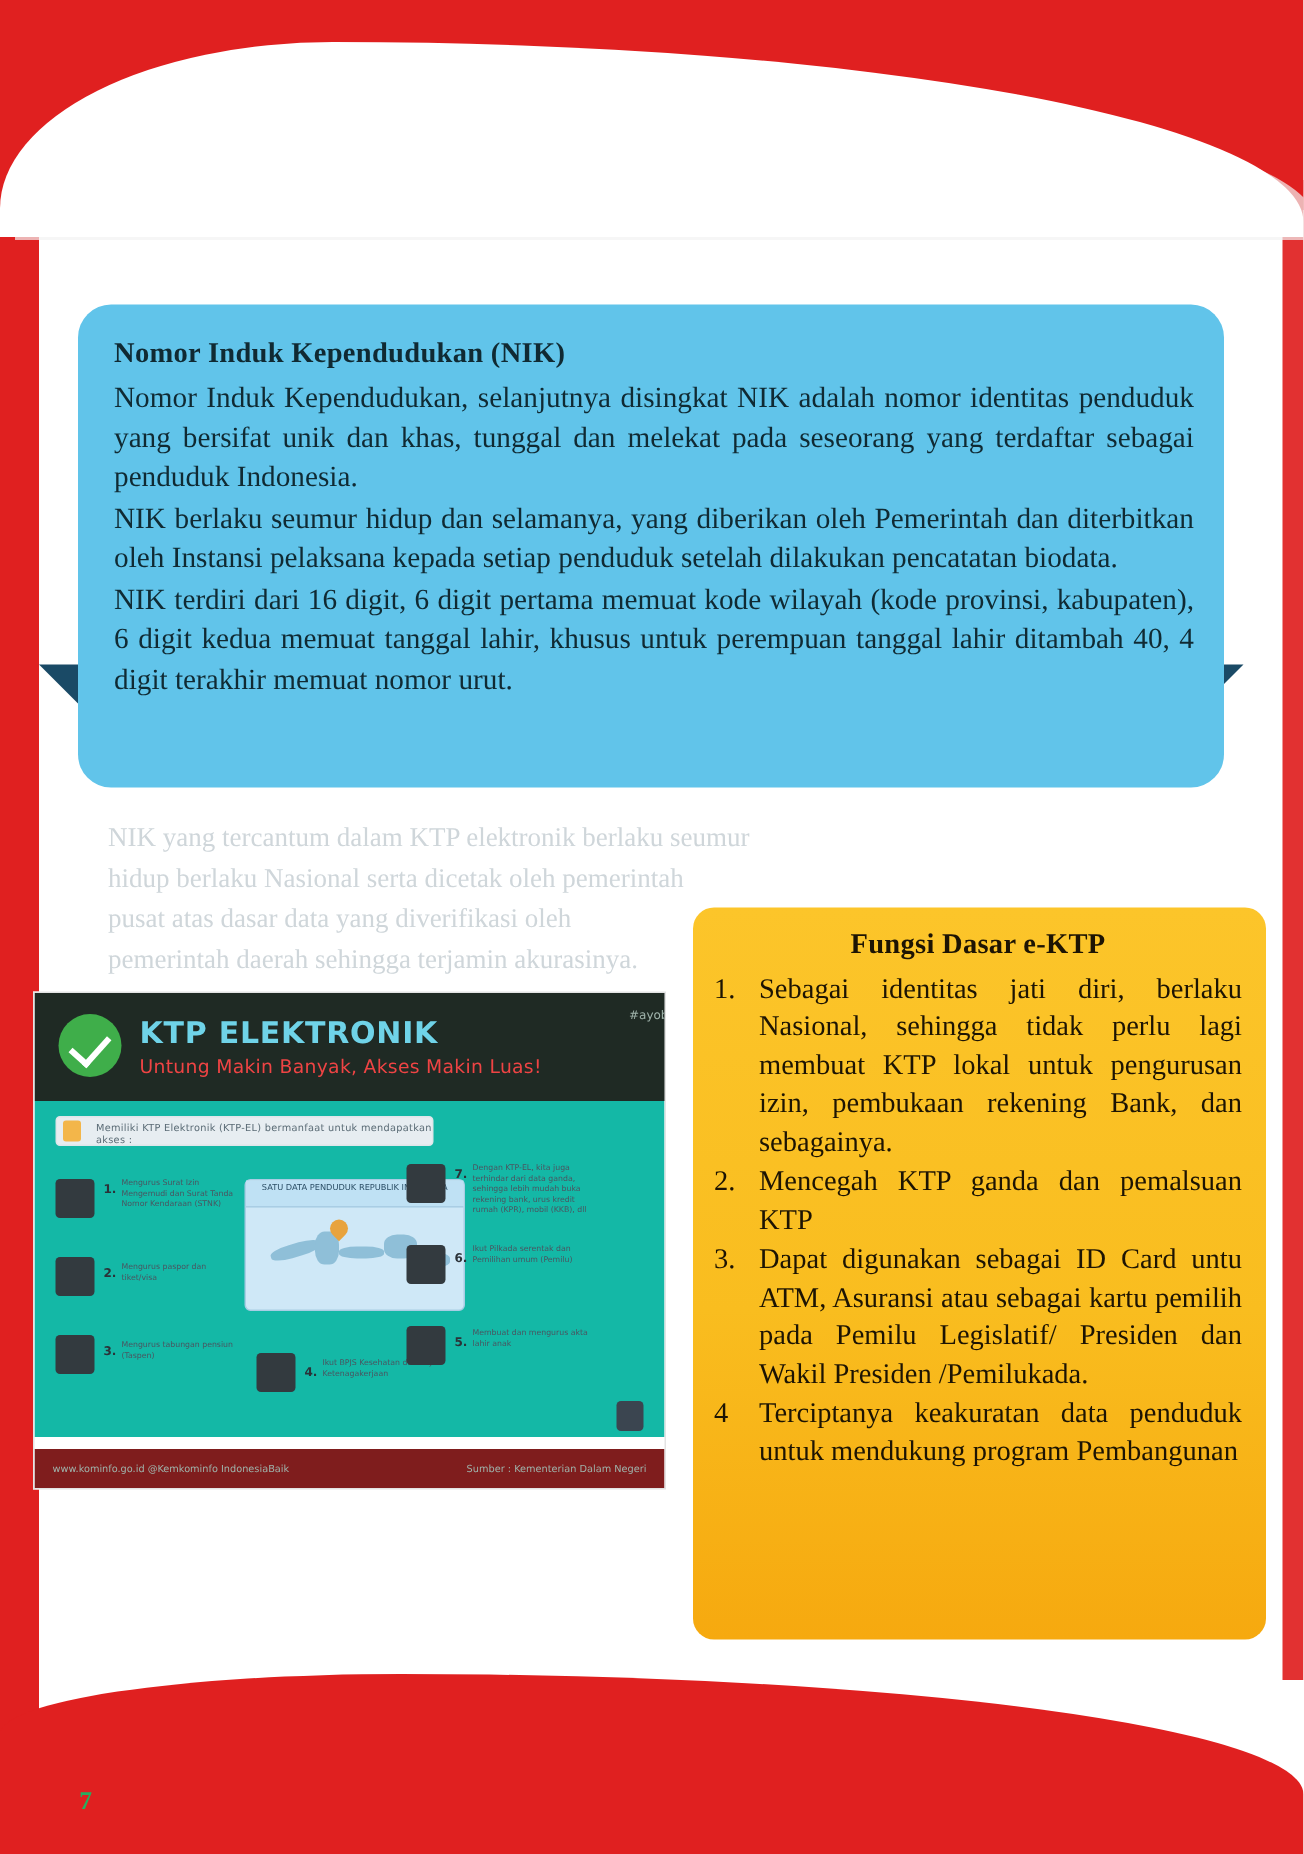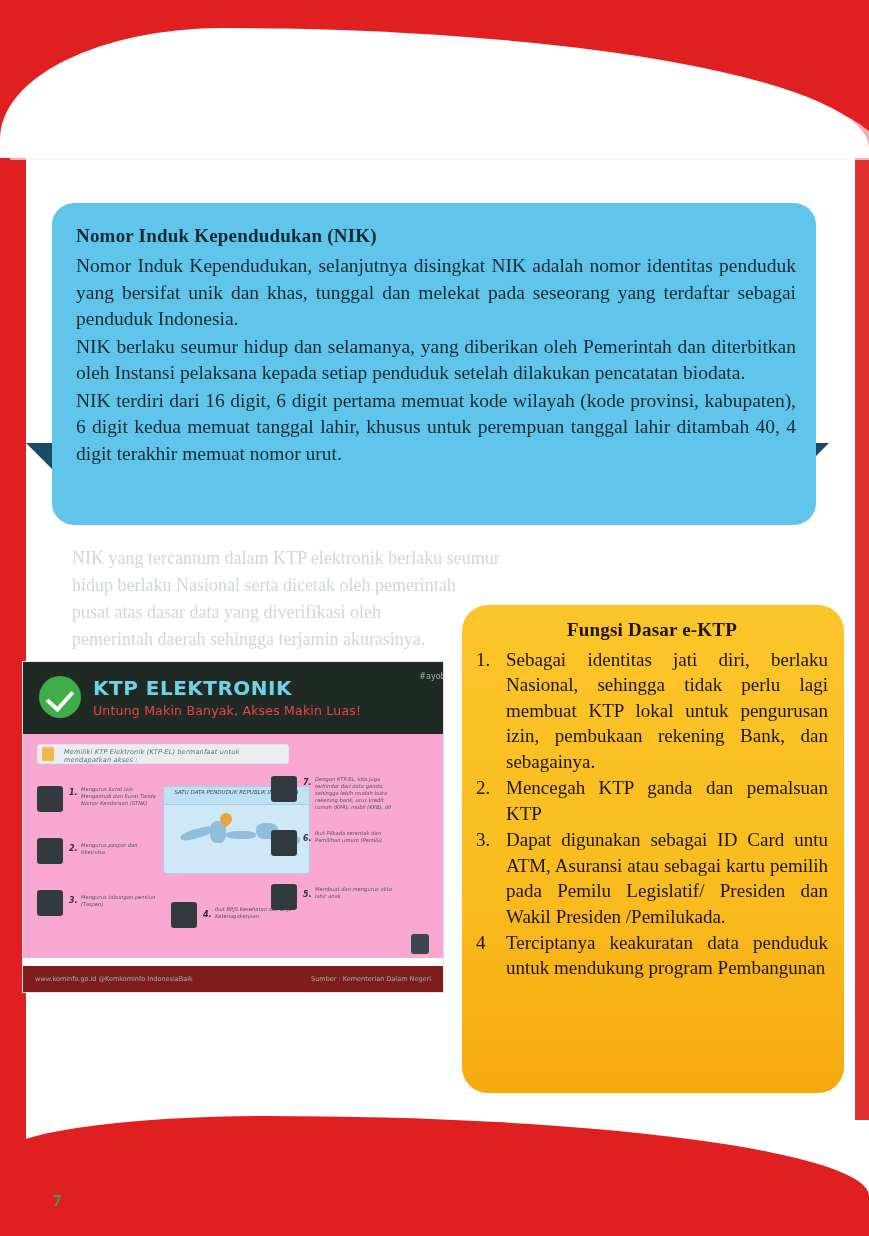--- a/index.html
+++ b/index.html
@@ -185,22 +185,21 @@
     right: 10px; top: 10px;
     color: #9fb3ab;
     font-family: "DejaVu Sans", sans-serif;
     font-size: 8px;
   }
   .poster-body {
     position: absolute;
     left: 0; top: 72px;
     width: 420px;
     height: 224px;
-    background: #f9a8d4;
-    font-style: italic;
+    background: #14b8a6;
   }
   .poster-strip {
     position: absolute;
     left: 14px; top: 10px;
     width: 250px; height: 18px;
     background: #e7edf1;
     border-radius: 3px;
     border: 1px solid #dfe6ea;
   }
   .poster-strip span {
@@ -299,21 +298,21 @@
     border-radius: 3px;
   }
 
   
   .fungsi-box {
     position: absolute;
     left: 462px; top: 605px;
     width: 382px;
     height: 488px;
     background: linear-gradient(180deg,#fcc52a 0%, #f9bd1f 55%, #f6a90f 100%);
-    border-radius: 26px;
+    border-radius: 14px;
     box-sizing: border-box;
     padding: 14px 16px 10px 14px;
     color: #1d1403;
   }
   .fungsi-title {
     text-align: center;
     font-weight: bold;
     font-size: 19px;
     margin-bottom: 6px;
     letter-spacing: .2px;

